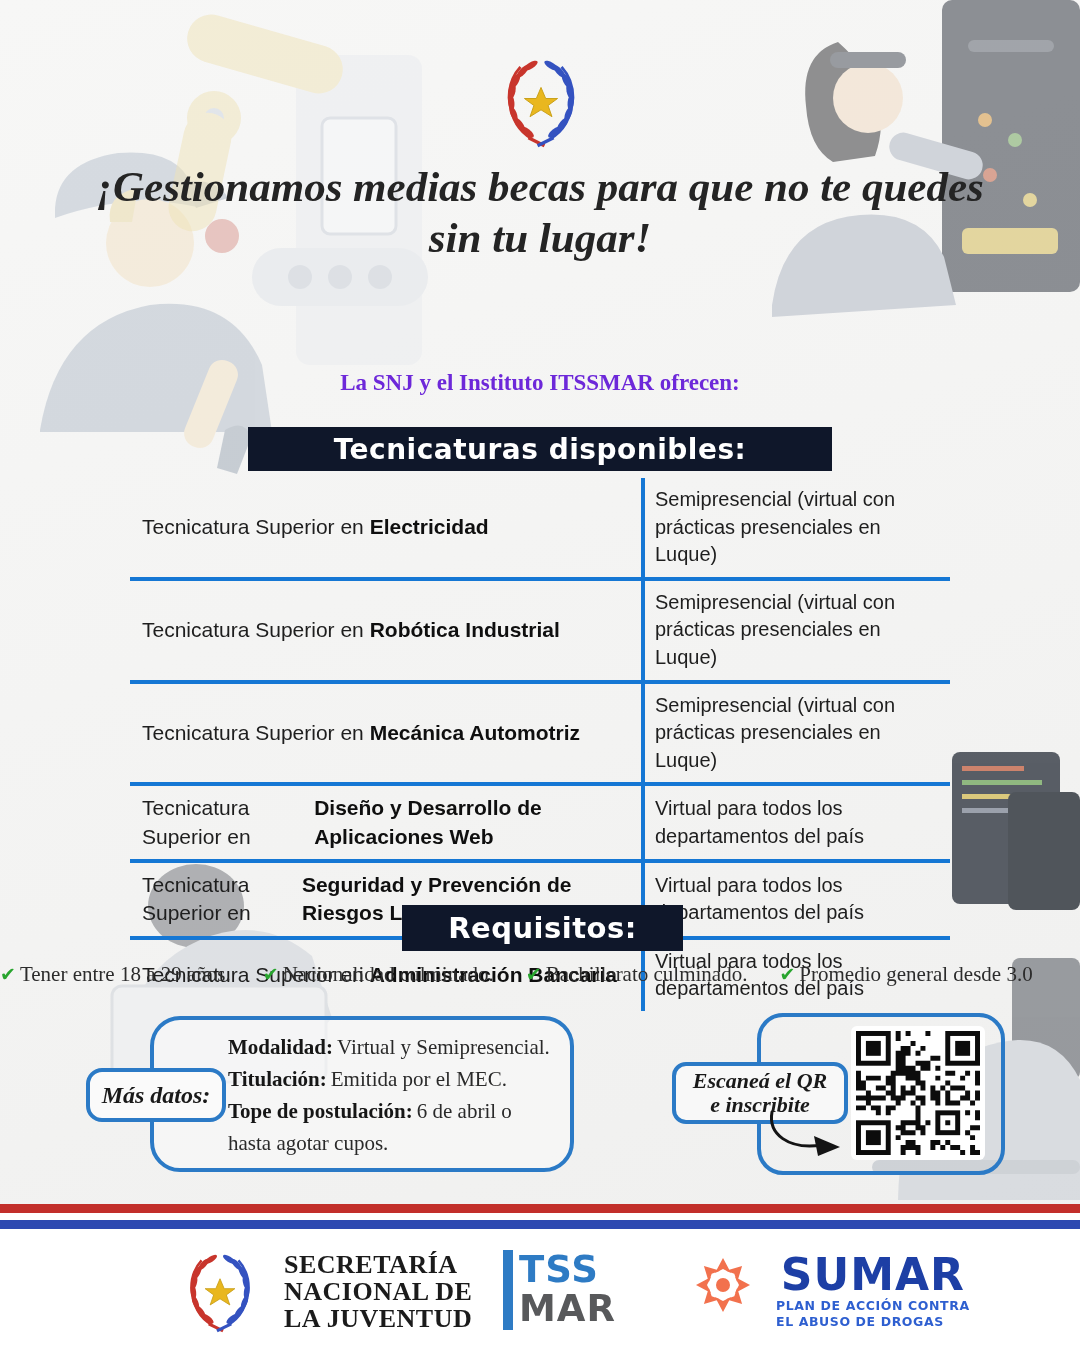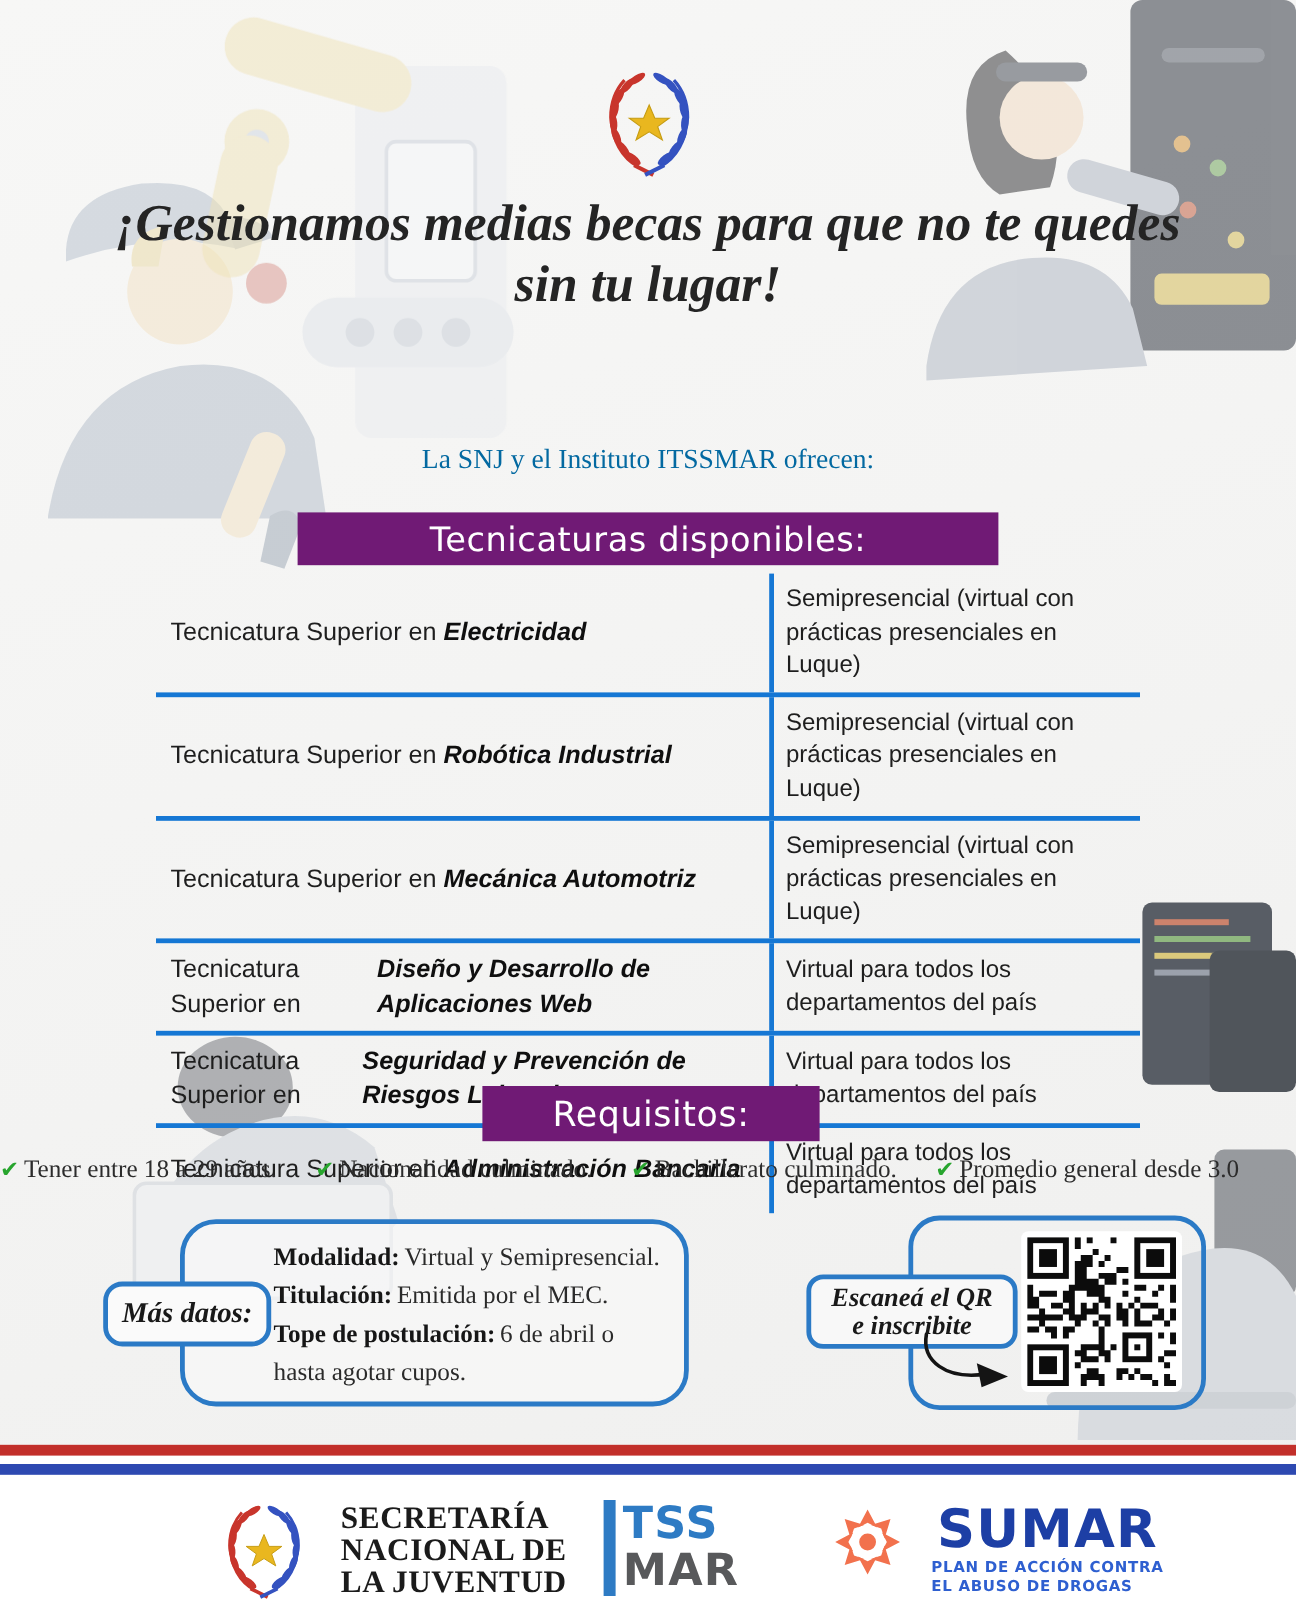--- a/index.html
+++ b/index.html
@@ -20,35 +20,35 @@
     font-family:"Liberation Serif",serif;font-style:italic;font-weight:600;
     font-size:43px;line-height:1.18;color:#242424;}
 
   
   .big-title{left:0;top:276px;width:1080px;text-align:center;
     font-family:"DejaVu Sans",sans-serif;font-weight:900;font-size:70px;
     letter-spacing:2px;color:#2f7cc3;
     text-shadow:4px 4px 0 #0e0e0e,6px 6px 0 #0e0e0e;white-space:nowrap;}
 
   .subtitle{left:0;top:370px;width:1080px;text-align:center;
-    font-family:"Liberation Serif",serif;font-weight:400;font-size:23px;color:#0369a1;}
-
-  .banner{background:#701a75;color:#fff;font-family:"DejaVu Sans",sans-serif;
-    font-weight:400;display:flex;align-items:center;justify-content:center;
+    font-family:"Liberation Serif",serif;font-weight:700;font-size:23px;color:#6d28d9;}
+
+  .banner{background:#0f172a;color:#fff;font-family:"DejaVu Sans",sans-serif;
+    font-weight:700;display:flex;align-items:center;justify-content:center;
     letter-spacing:.5px;}
   .banner-tec{left:248px;top:427px;width:584px;height:44px;font-size:28px;}
   .banner-req{left:402px;top:905px;width:281px;height:46px;font-size:29px;}
 
   
   .tec-table{left:130px;top:478px;width:820px;}
   .t-row{display:grid;grid-template-columns:515px 305px;border-bottom:4px solid #1577d4;}
   .t-row:last-child{border-bottom:none;}
   .t-left{border-right:4px solid #1577d4;display:flex;align-items:center;
     padding:8px 18px 8px 12px;font-size:21px;line-height:1.35;color:#1e1e1e;}
-  .t-left b{color:#0f0f0f;font-style:italic;}
+  .t-left b{color:#0f0f0f;}
   .t-right{display:flex;align-items:center;padding:8px 4px 8px 10px;
     font-size:20px;line-height:1.38;color:#1e1e1e;}
   .t-row:nth-child(1) .t-left,.t-row:nth-child(1) .t-right{min-height:68px;}
   .t-row{min-height:62px;}
 
   
   .req-list{left:0;top:962px;width:1080px;display:flex;justify-content:flex-start;
     gap:32px;font-family:"Liberation Serif",serif;font-size:21px;color:#2c2c2c;}
   .req-item{white-space:nowrap;}
   .check{color:#28a52e;font-weight:700;margin-right:4px;font-family:"DejaVu Sans",sans-serif;font-size:19px;}

